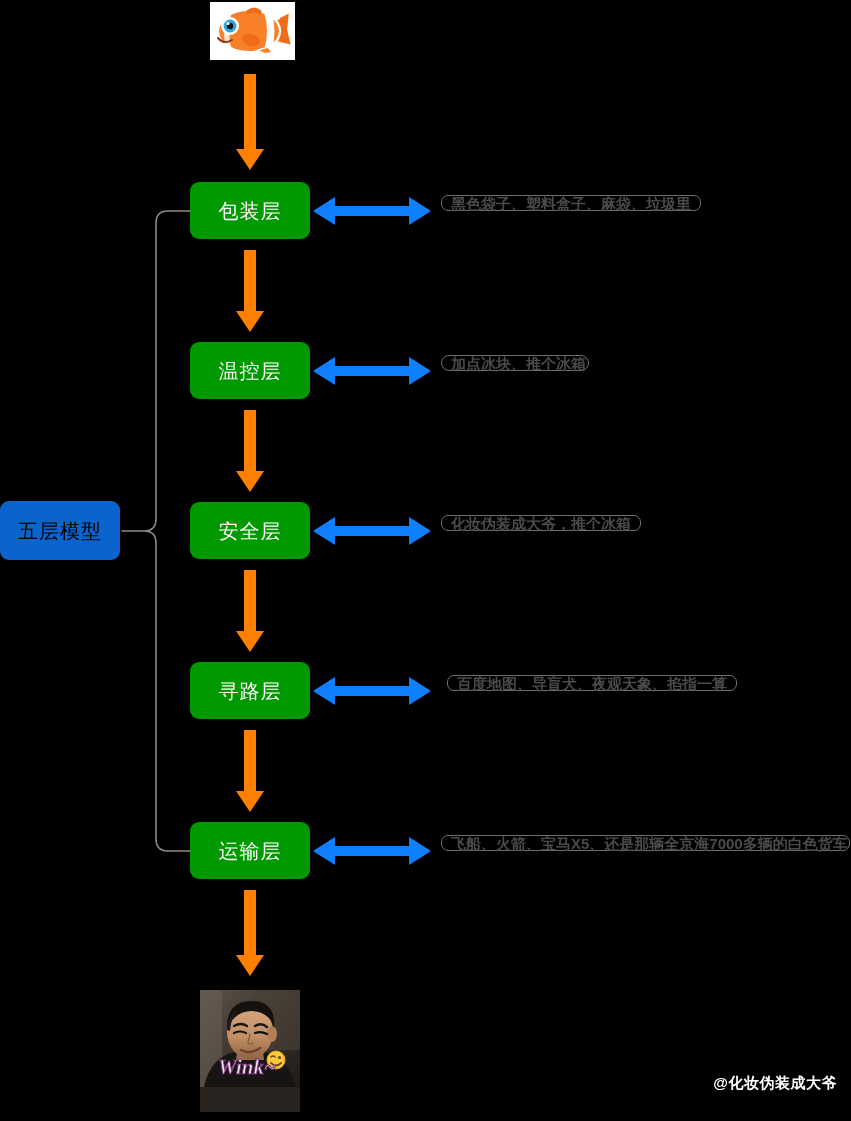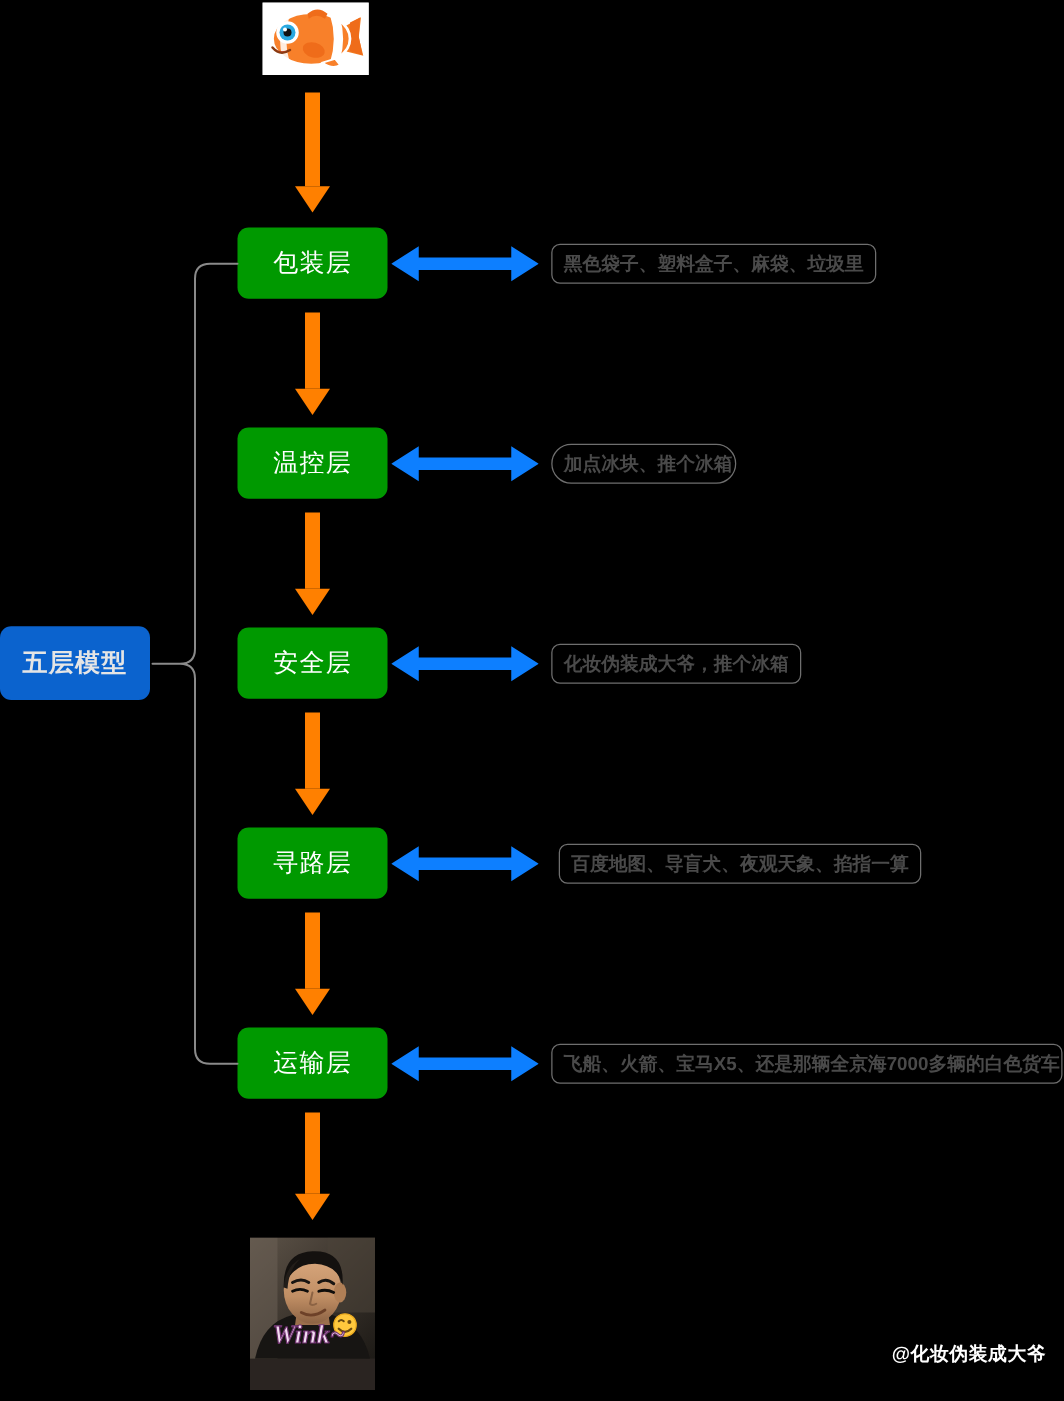--- a/index.html
+++ b/index.html
@@ -116,21 +116,21 @@
 
   #bidi-arrow-0 { top: 193px; }
   #bidi-arrow-1 { top: 353px; }
   #bidi-arrow-2 { top: 513px; }
   #bidi-arrow-3 { top: 673px; }
   #bidi-arrow-4 { top: 833px; }
 
   
   .note-box {
     position: absolute;
-    height: 32px;
+    height: 16px;
     border: 1px solid #6f6f6f;
     border-radius: 7px;
     display: flex;
     align-items: center;
     padding: 0 9px;
     box-sizing: border-box;
     background: transparent;
   }
   .note-box .note-text {
     color: #4a4a4a;
@@ -153,23 +153,23 @@
     top: 501px;
     width: 120px;
     height: 59px;
     background: #0b63ce;
     border-radius: 9px;
     display: flex;
     align-items: center;
     justify-content: center;
   }
   #model-box .model-label {
-    color: #e5e5e5;
+    color: #000000;
     font-size: 20px;
-    font-weight: bold;
+    font-weight: normal;
     letter-spacing: 1px;
     line-height: 1;
   }
 
   #bracket {
     position: absolute;
     left: 120px;
     top: 200px;
     width: 72px;
     height: 662px;

